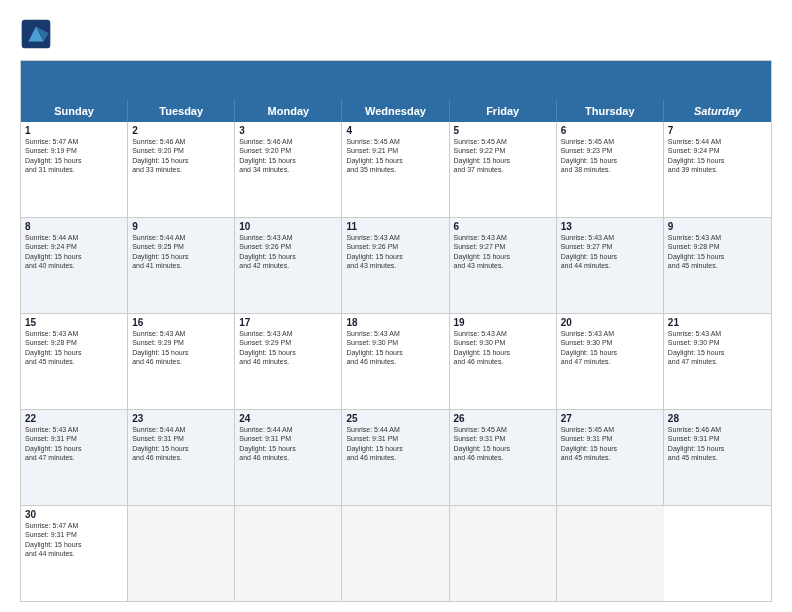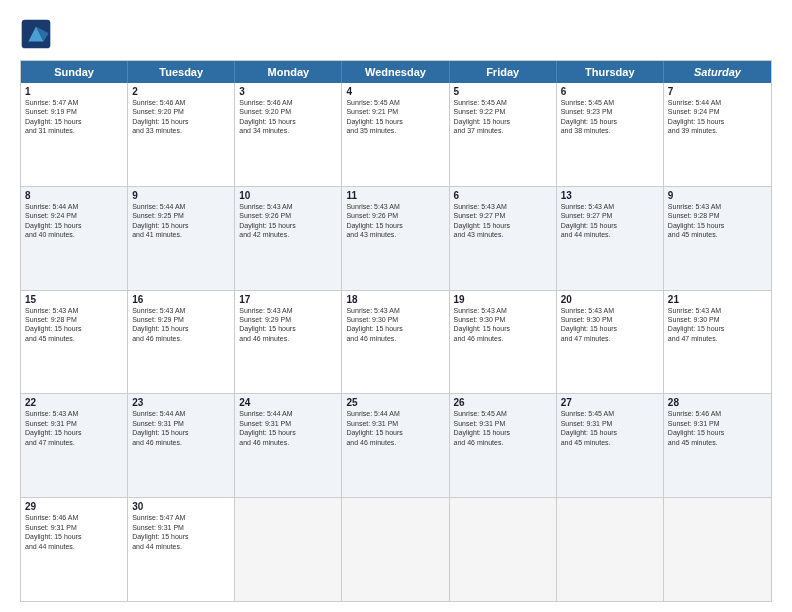--- a/index.html
+++ b/index.html
@@ -62,20 +62,21 @@
       grid-template-columns: repeat(7, 1fr);
       background: #2e6da4;
     }
     .cal-header-cell {
       color: white;
       font-size: 11px;
       font-weight: bold;
       text-align: center;
       padding: 5px 14px;
       border-right: 1px solid #4a85b8;
+      margin-top: 39px;
     }
     .cal-header-cell:last-child { border-right: none; font-style: italic; }
     .calendar-body {
       flex: 1;
       display: flex;
       flex-direction: column;
     }
     .calendar-row {
       display: grid;
       grid-template-columns: repeat(7, 1fr);
@@ -257,24 +258,20 @@
             <span class="day-num">27</span>
             <div class="cell-text">Sunrise: 5:45 AM<br>Sunset: 9:31 PM<br>Daylight: 15 hours<br>and 45 minutes.</div>
           </div>
           <div class="cal-cell">
             <span class="day-num">28</span>
             <div class="cell-text">Sunrise: 5:46 AM<br>Sunset: 9:31 PM<br>Daylight: 15 hours<br>and 45 minutes.</div>
           </div>
         </div>
         <div class="calendar-row">
           <div class="cal-cell">
-            <span class="day-num">29</span>
-            <div class="cell-text">Sunrise: 5:46 AM<br>Sunset: 9:31 PM<br>Daylight: 15 hours<br>and 44 minutes.</div>
-          </div>
-          <div class="cal-cell">
             <span class="day-num">30</span>
             <div class="cell-text">Sunrise: 5:47 AM<br>Sunset: 9:31 PM<br>Daylight: 15 hours<br>and 44 minutes.</div>
           </div>
           <div class="cal-cell empty"></div>
           <div class="cal-cell empty"></div>
           <div class="cal-cell empty"></div>
           <div class="cal-cell empty"></div>
           <div class="cal-cell empty"></div>
         </div>
       </div>

